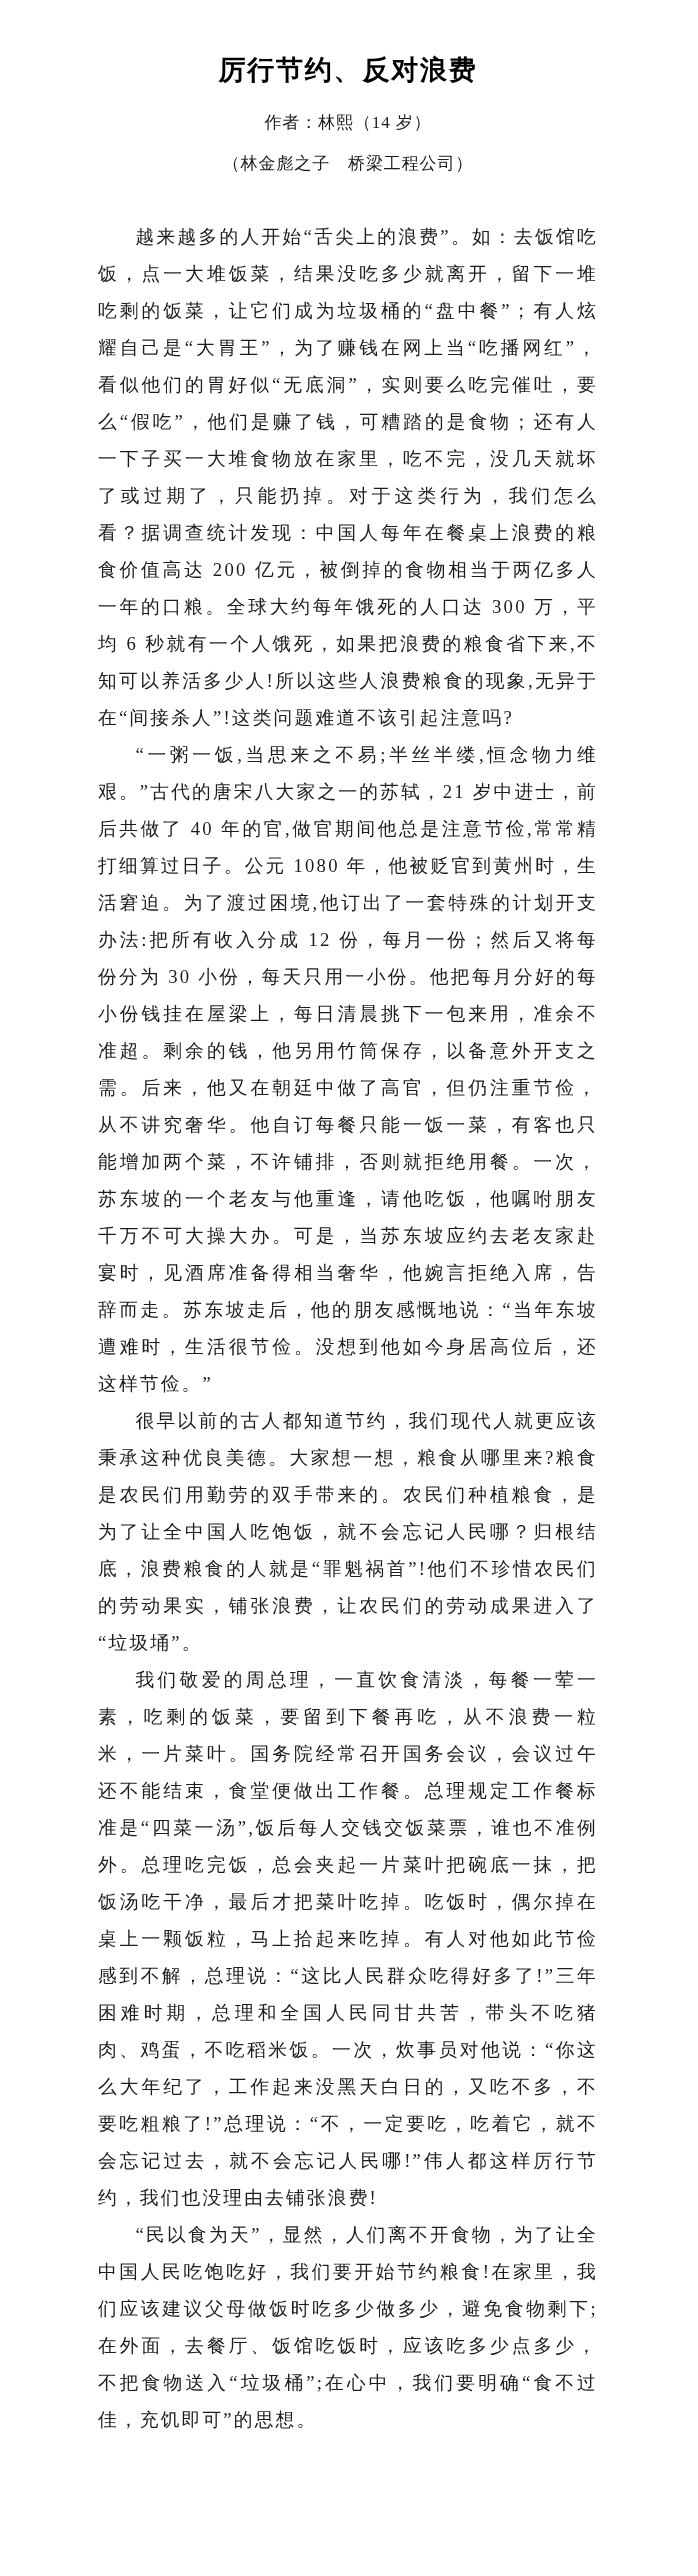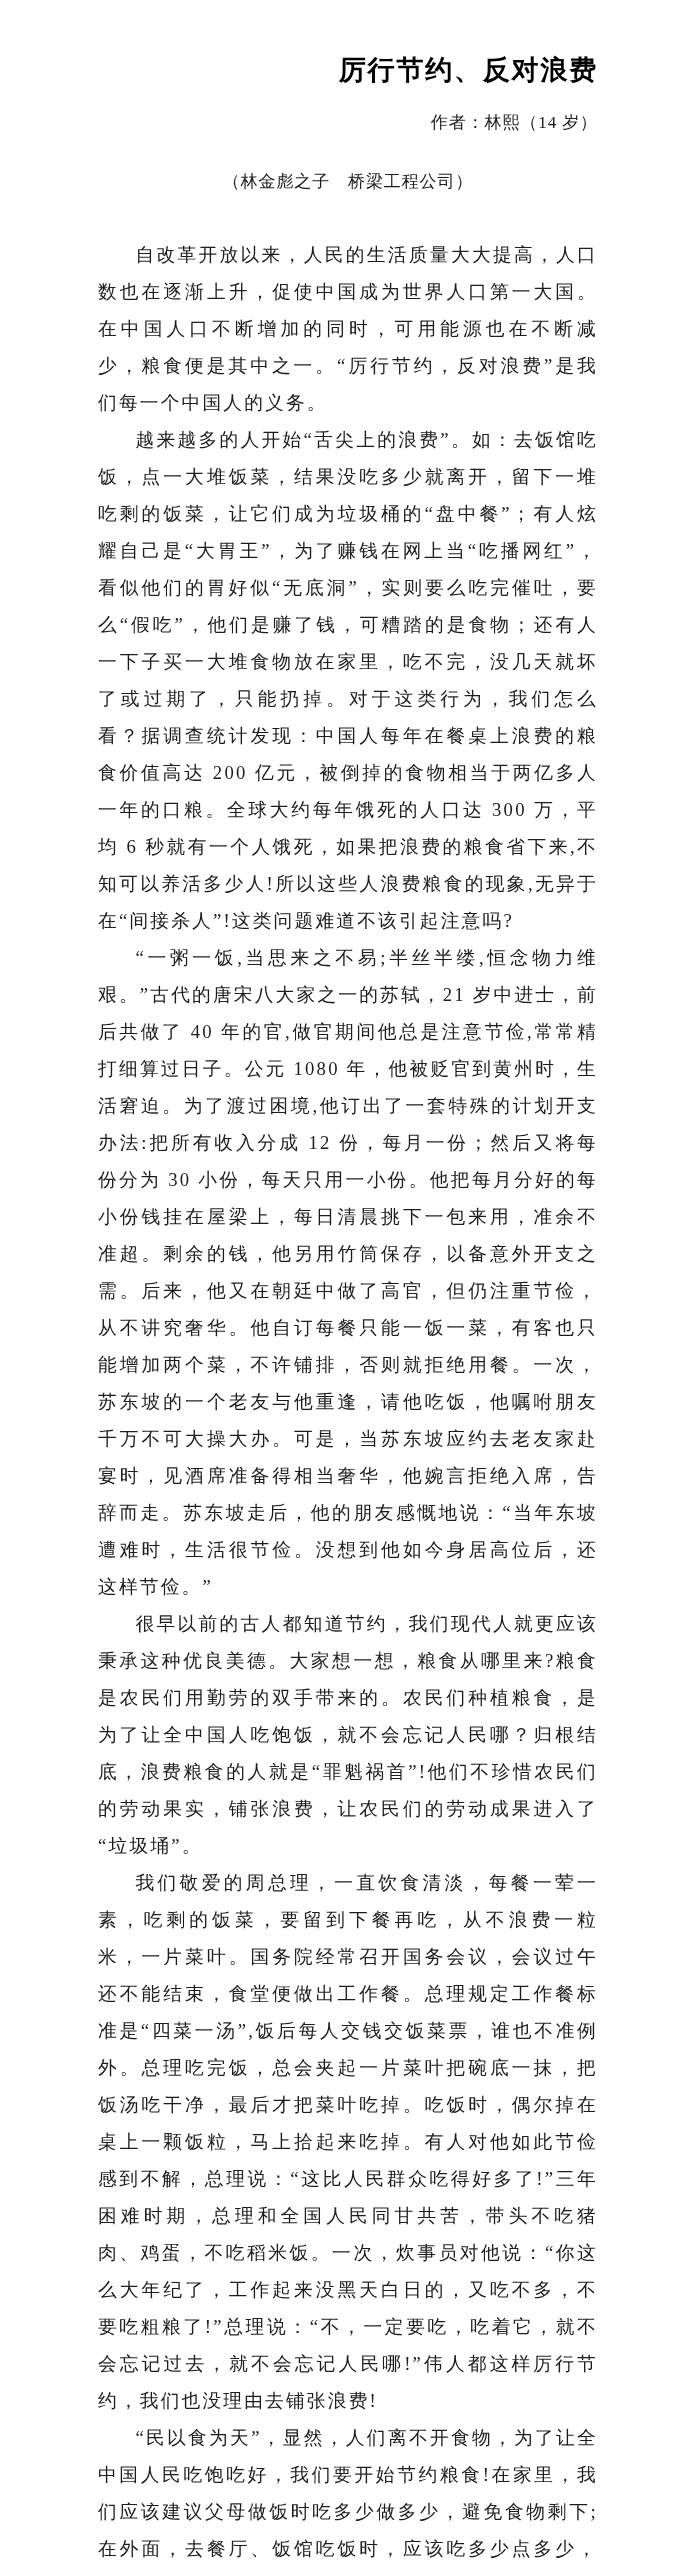--- a/index.html
+++ b/index.html
@@ -15,39 +15,39 @@
     box-sizing: border-box;
     padding: 52px 100px 53px 98px;
     color: #1c1c1c;
   }
   .doc-title {
     font-family: "Liberation Sans", "DejaVu Sans", sans-serif;
     font-weight: 700;
     font-size: 27px;
     line-height: 36px;
     letter-spacing: 1.8px;
-    text-align: right;
+    text-align: center;
     color: #000000;
     margin: 0 0 0 0;
   }
   .author-line {
     font-family: "Liberation Serif", "DejaVu Serif", serif;
     font-size: 17px;
-    text-align: right;
+    text-align: center;
     letter-spacing: 0.9px;
     color: #1c1c1c;
     margin-top: 23px;
   }
   .affiliation-line {
     font-family: "Liberation Serif", "DejaVu Serif", serif;
     font-size: 17px;
     text-align: center;
     letter-spacing: 0.9px;
     color: #1c1c1c;
-    margin-top: 36px;
+    margin-top: 18px;
   }
   .body-text {
     margin-top: 43px;
   }
   .body-text p {
     font-family: "Liberation Serif", "DejaVu Serif", serif;
     font-size: 18.7px;
     line-height: 37px;
     letter-spacing: 2.2px;
     text-align: justify;
@@ -61,21 +61,20 @@
 <body>
 
 <div class="page">
   <h1 class="doc-title">厉行节约、反对浪费</h1>
 
   <div class="author-line">作者：林熙（14 岁）</div>
 
   <div class="affiliation-line">（林金彪之子　桥梁工程公司）</div>
 
   <div class="body-text">
-    <p>自改革开放以来，人民的生活质量大大提高，人口数也在逐渐上升，促使中国成为世界人口第一大国。在中国人口不断增加的同时，可用能源也在不断减少，粮食便是其中之一。“厉行节约，反对浪费”是我们每一个中国人的义务。</p>
     <p>越来越多的人开始“舌尖上的浪费”。如：去饭馆吃饭，点一大堆饭菜，结果没吃多少就离开，留下一堆吃剩的饭菜，让它们成为垃圾桶的“盘中餐”；有人炫耀自己是“大胃王”，为了赚钱在网上当“吃播网红”，看似他们的胃好似“无底洞”，实则要么吃完催吐，要么“假吃”，他们是赚了钱，可糟踏的是食物；还有人一下子买一大堆食物放在家里，吃不完，没几天就坏了或过期了，只能扔掉。对于这类行为，我们怎么看？据调查统计发现：中国人每年在餐桌上浪费的粮食价值高达 200 亿元，被倒掉的食物相当于两亿多人一年的口粮。全球大约每年饿死的人口达 300 万，平均 6 秒就有一个人饿死，如果把浪费的粮食省下来,不知可以养活多少人!所以这些人浪费粮食的现象,无异于在“间接杀人”!这类问题难道不该引起注意吗?</p>
     <p>“一粥一饭,当思来之不易;半丝半缕,恒念物力维艰。”古代的唐宋八大家之一的苏轼，21 岁中进士，前后共做了 40 年的官,做官期间他总是注意节俭,常常精打细算过日子。公元 1080 年，他被贬官到黄州时，生活窘迫。为了渡过困境,他订出了一套特殊的计划开支办法:把所有收入分成 12 份，每月一份；然后又将每份分为 30 小份，每天只用一小份。他把每月分好的每小份钱挂在屋梁上，每日清晨挑下一包来用，准余不准超。剩余的钱，他另用竹筒保存，以备意外开支之需。后来，他又在朝廷中做了高官，但仍注重节俭，从不讲究奢华。他自订每餐只能一饭一菜，有客也只能增加两个菜，不许铺排，否则就拒绝用餐。一次，苏东坡的一个老友与他重逢，请他吃饭，他嘱咐朋友千万不可大操大办。可是，当苏东坡应约去老友家赴宴时，见酒席准备得相当奢华，他婉言拒绝入席，告辞而走。苏东坡走后，他的朋友感慨地说：“当年东坡遭难时，生活很节俭。没想到他如今身居高位后，还这样节俭。”</p>
     <p>很早以前的古人都知道节约，我们现代人就更应该秉承这种优良美德。大家想一想，粮食从哪里来?粮食是农民们用勤劳的双手带来的。农民们种植粮食，是为了让全中国人吃饱饭，就不会忘记人民哪？归根结底，浪费粮食的人就是“罪魁祸首”!他们不珍惜农民们的劳动果实，铺张浪费，让农民们的劳动成果进入了“垃圾埇”。</p>
     <p>我们敬爱的周总理，一直饮食清淡，每餐一荤一素，吃剩的饭菜，要留到下餐再吃，从不浪费一粒米，一片菜叶。国务院经常召开国务会议，会议过午还不能结束，食堂便做出工作餐。总理规定工作餐标准是“四菜一汤”,饭后每人交钱交饭菜票，谁也不准例外。总理吃完饭，总会夹起一片菜叶把碗底一抹，把饭汤吃干净，最后才把菜叶吃掉。吃饭时，偶尔掉在桌上一颗饭粒，马上拾起来吃掉。有人对他如此节俭感到不解，总理说：“这比人民群众吃得好多了!”三年困难时期，总理和全国人民同甘共苦，带头不吃猪肉、鸡蛋，不吃稻米饭。一次，炊事员对他说：“你这么大年纪了，工作起来没黑天白日的，又吃不多，不要吃粗粮了!”总理说：“不，一定要吃，吃着它，就不会忘记过去，就不会忘记人民哪!”伟人都这样厉行节约，我们也没理由去铺张浪费!</p>
     <p>“民以食为天”，显然，人们离不开食物，为了让全中国人民吃饱吃好，我们要开始节约粮食!在家里，我们应该建议父母做饭时吃多少做多少，避免食物剩下;在外面，去餐厅、饭馆吃饭时，应该吃多少点多少，不把食物送入“垃圾桶”;在心中，我们要明确“食不过佳，充饥即可”的思想。</p>
 
   </div>
 </div>
 
 

